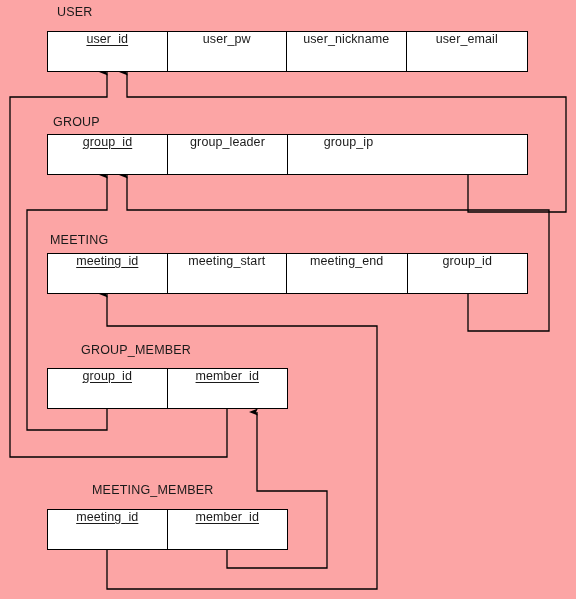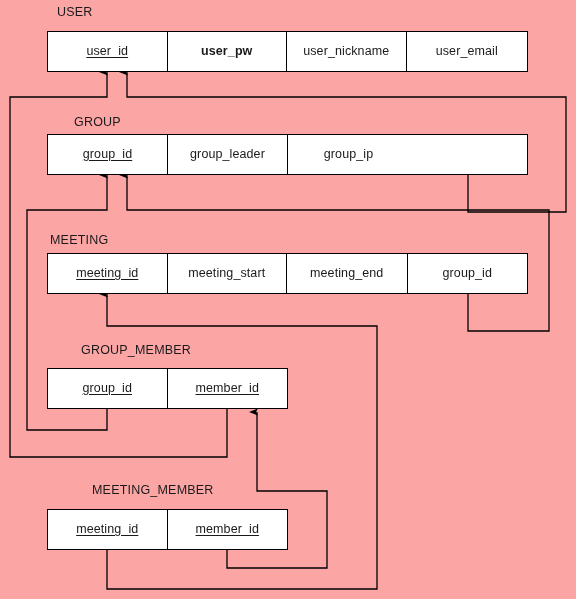--- a/index.html
+++ b/index.html
@@ -41,21 +41,21 @@
     position: absolute;
     display: flex;
     border: 1px solid #000000;
     box-sizing: border-box;
     background: #ffffff;
   }
   .attr-cell {
     box-sizing: border-box;
     border-right: 1px solid #000000;
     display: flex;
-    align-items: center;
+    align-items: flex-start;
     justify-content: center;
     font-size: 12.5px;
     color: #1a1a1a;
     background: #ffffff;
     height: 100%;
     letter-spacing: 0.1px;
   }
   .attr-cell:last-child {
     border-right: none;
   }
@@ -94,34 +94,34 @@
       <path d="M 227 549 L 227 568 L 327 568 L 327 491 L 257 491 L 257 412" marker-end="url(#arrowUp)"></path>
     </g>
   </svg>
 
   <div class="entity">
     <div class="entity-title" style="left:57px; top:6px;">USER</div>
     <div class="entity-table" style="left:47px; top:31px; width:481px; height:41px;">
       <div class="attr-cell pk" style="width:120px;">
         <span class="attr-label">user_id</span>
       </div>
-      <div class="attr-cell" style="width:120px;font-weight:bold;">
+      <div class="attr-cell" style="width:120px;">
         <span class="attr-label">user_pw</span>
       </div>
       <div class="attr-cell" style="width:120px;">
         <span class="attr-label">user_nickname</span>
       </div>
       <div class="attr-cell" style="width:121px;">
         <span class="attr-label">user_email</span>
       </div>
     </div>
   </div>
 
   <div class="entity">
-    <div class="entity-title" style="left:74px; top:116px;">GROUP</div>
+    <div class="entity-title" style="left:53px; top:116px;">GROUP</div>
     <div class="entity-table" style="left:47px; top:134px; width:481px; height:41px;">
       <div class="attr-cell pk" style="width:120px;">
         <span class="attr-label">group_id</span>
       </div>
       <div class="attr-cell" style="width:120px;">
         <span class="attr-label">group_leader</span>
       </div>
       <div class="attr-cell" style="width:121px;">
         <span class="attr-label">group_ip</span>
       </div>

